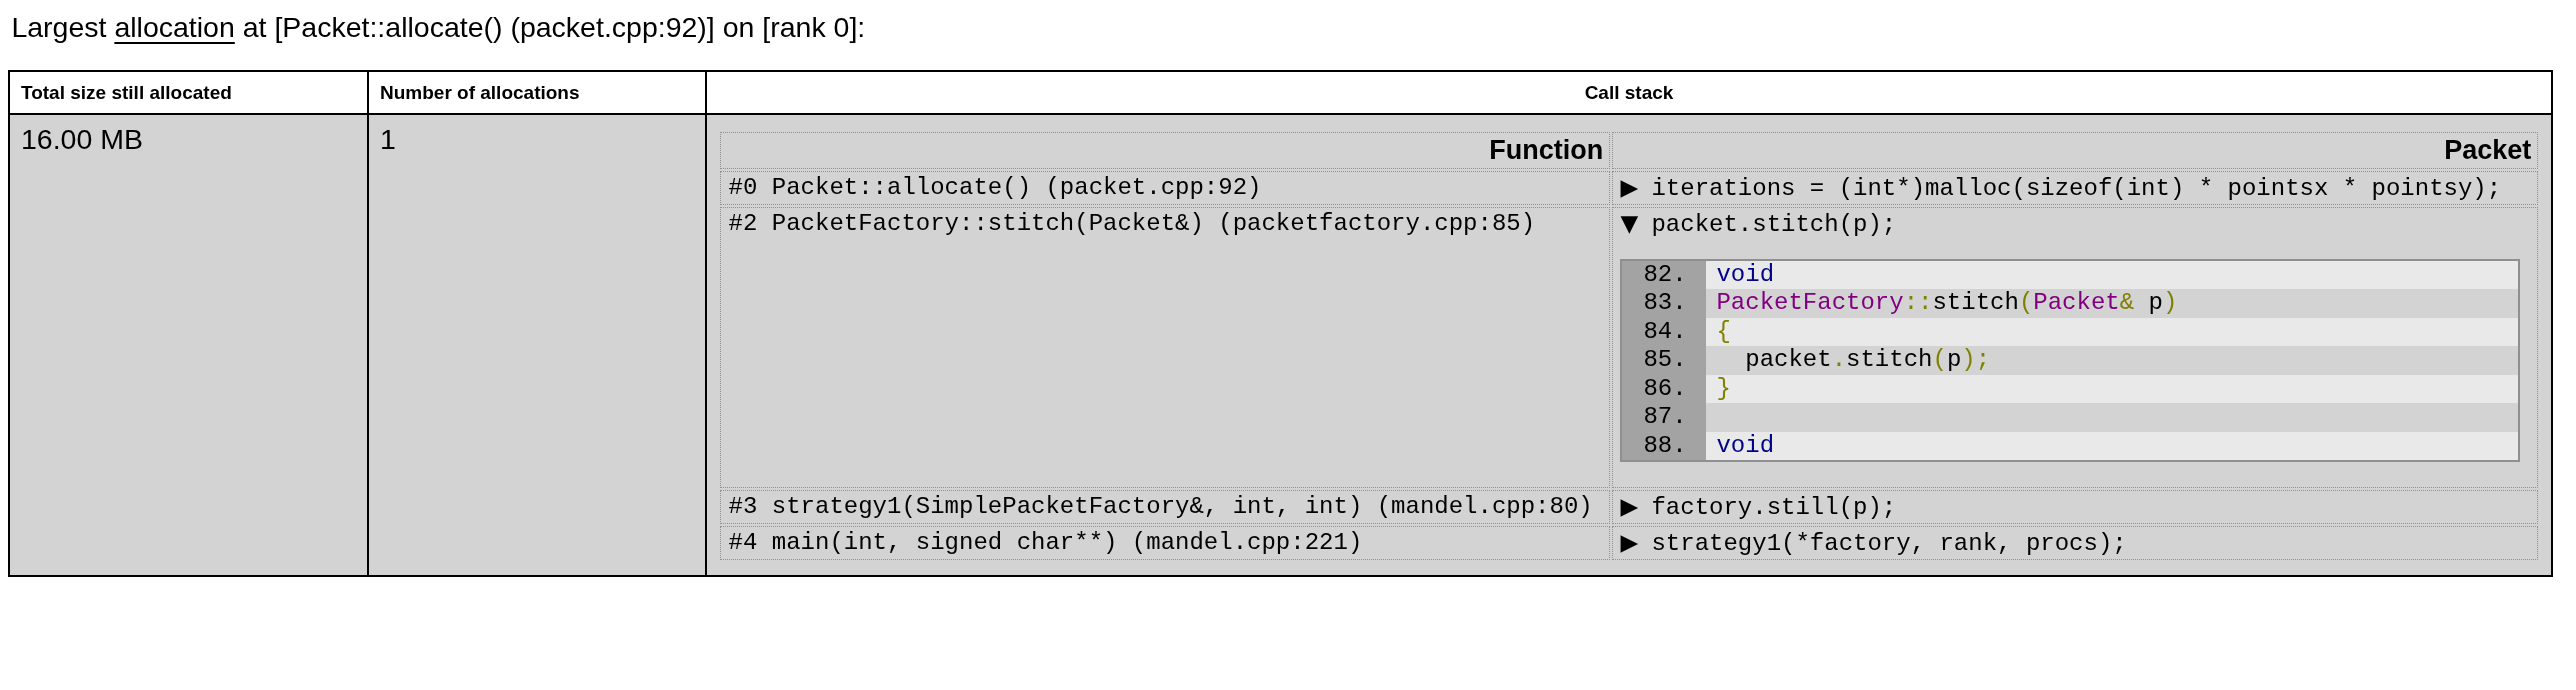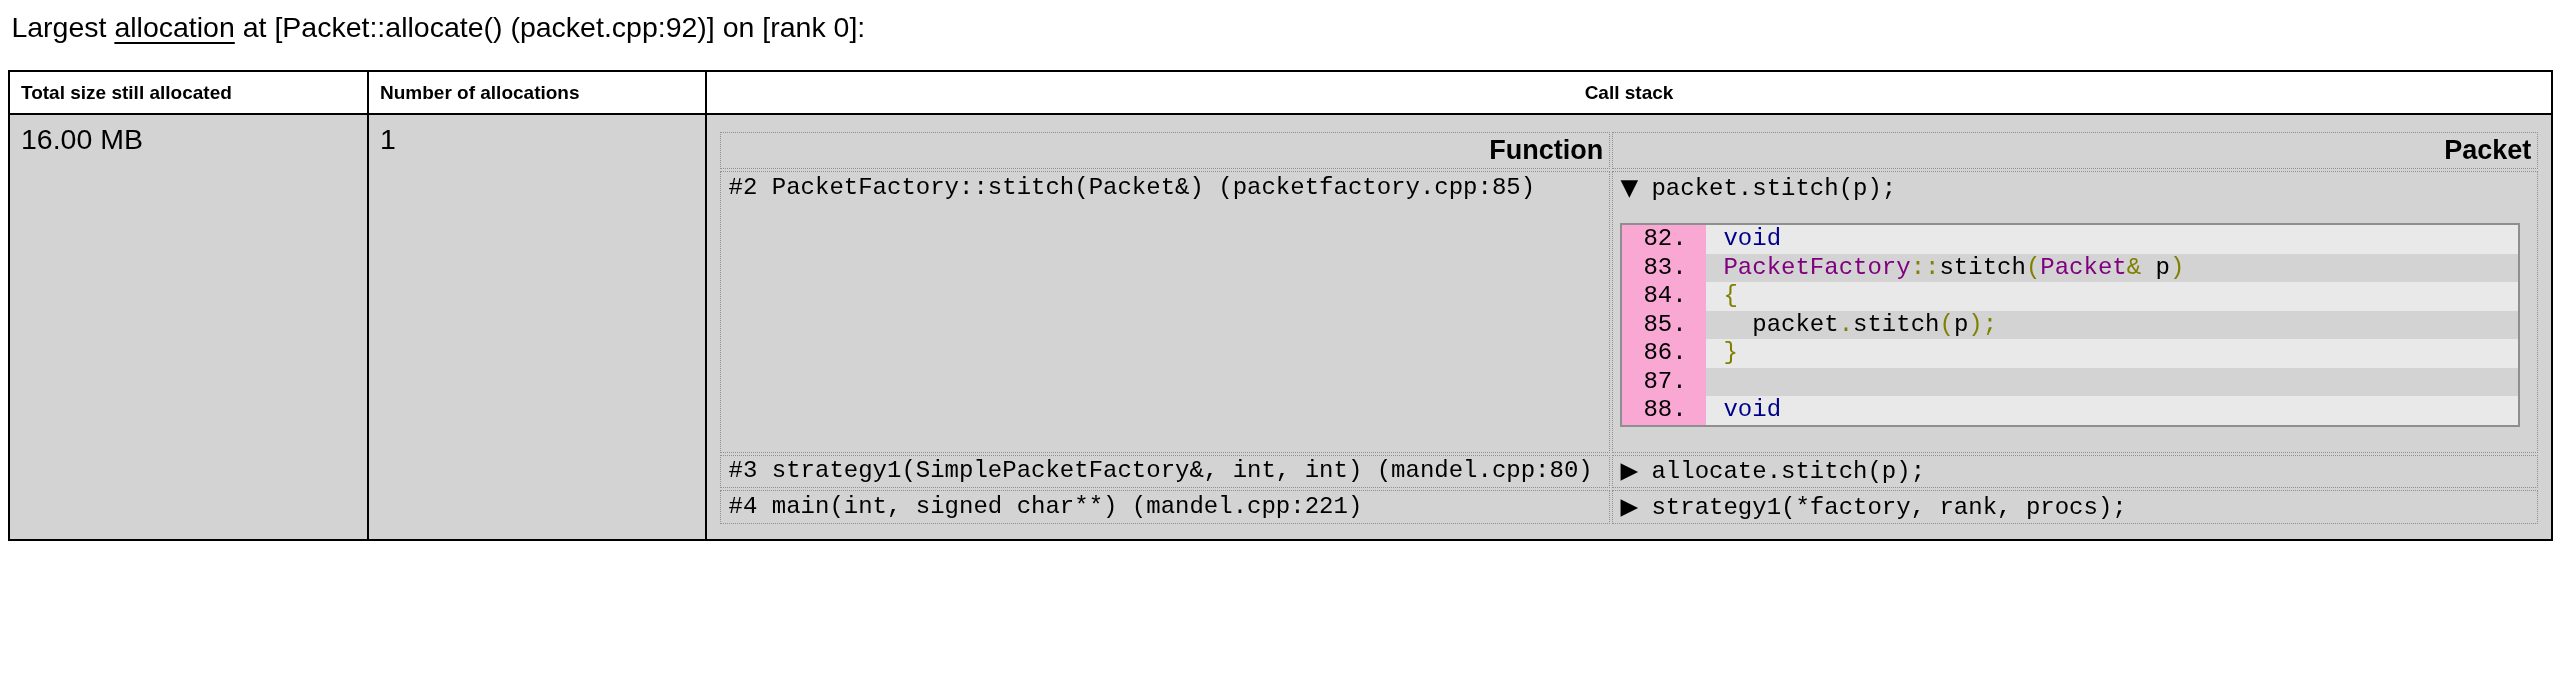--- a/index.html
+++ b/index.html
@@ -79,40 +79,40 @@
     display: inline-block;
     font-family: "DejaVu Sans", sans-serif;
     font-size: 23px;
     color: #000;
     margin-right: 13.3px;
     cursor: pointer;
   }
   table.code {
     border-collapse: collapse;
     border: 2.9px solid #8f8f8f;
-    background: #f9a8d4;
+    background: #a3a3a3;
     margin: 21px 0 23px 0;
     width: 99%;
     table-layout: fixed;
   }
   table.code td {
     border: none;
     font-family: "Liberation Mono", monospace;
     font-size: 24px;
     line-height: 28.5px;
     white-space: pre;
     padding: 0;
     vertical-align: top;
   }
   table.code td.num {
     width: 63px;
     padding-left: 21px;
   }
   table.code td.codeline {
-    padding: 0 17px;
+    padding: 0 10px;
     margin-left: 25px;
   }
 </style>
 </head>
 <body>
 
 <div class="title">
   <span>Largest </span><span class="link">allocation</span><span> at [Packet::allocate() (packet.cpp:92)] on [rank 0]:</span>
 </div>
 
@@ -140,26 +140,30 @@
             <col>
           </colgroup>
           <thead>
             <tr>
               <th>Function</th>
               <th>Packet</th>
             </tr>
           </thead>
           <tbody id="callstack-body">
               <tr>
+                <td>#0 Packet::allocate() (packet.cpp:92)</td>
+                <td><span class="expander">▶</span><span>iterations = (int*)malloc(sizeof(int) * pointsx * pointsy);</span></td>
+              </tr>
+              <tr>
                 <td>#2 PacketFactory::stitch(Packet&amp;) (packetfactory.cpp:85)</td>
                 <td><span class="expander">▼</span><span>packet.stitch(p);</span><table class="code"><tbody><tr><td class="num">82.</td><td class="codeline" style="background: rgb(233, 233, 233);"><span style="color: rgb(0, 0, 139);">void</span></td></tr><tr><td class="num">83.</td><td class="codeline" style="background: rgb(211, 211, 211);"><span style="color: rgb(128, 0, 128);">PacketFactory</span><span style="color: rgb(128, 128, 0);">::</span><span style="color: rgb(0, 0, 0);">stitch</span><span style="color: rgb(128, 128, 0);">(</span><span style="color: rgb(128, 0, 128);">Packet</span><span style="color: rgb(128, 128, 0);">&amp;</span><span style="color: rgb(0, 0, 0);"> p</span><span style="color: rgb(128, 128, 0);">)</span></td></tr><tr><td class="num">84.</td><td class="codeline" style="background: rgb(233, 233, 233);"><span style="color: rgb(128, 128, 0);">{</span></td></tr><tr><td class="num">85.</td><td class="codeline" style="background: rgb(211, 211, 211);"><span style="color: rgb(0, 0, 0);">  packet</span><span style="color: rgb(128, 128, 0);">.</span><span style="color: rgb(0, 0, 0);">stitch</span><span style="color: rgb(128, 128, 0);">(</span><span style="color: rgb(0, 0, 0);">p</span><span style="color: rgb(128, 128, 0);">);</span></td></tr><tr><td class="num">86.</td><td class="codeline" style="background: rgb(233, 233, 233);"><span style="color: rgb(128, 128, 0);">}</span></td></tr><tr><td class="num">87.</td><td class="codeline" style="background: rgb(211, 211, 211);">&nbsp;</td></tr><tr><td class="num">88.</td><td class="codeline" style="background: rgb(233, 233, 233);"><span style="color: rgb(0, 0, 139);">void</span></td></tr></tbody></table></td>
               </tr>
               <tr>
                 <td>#3 strategy1(SimplePacketFactory&amp;, int, int) (mandel.cpp:80)</td>
-                <td><span class="expander">▶</span><span>allocate.stitch(p);</span></td>
+                <td><span class="expander">▶</span><span>factory.still(p);</span></td>
               </tr>
               <tr>
                 <td>#4 main(int, signed char**) (mandel.cpp:221)</td>
                 <td><span class="expander">▶</span><span>strategy1(*factory, rank, procs);</span></td>
               </tr>
             </tbody>
         </table>
       </td>
     </tr>
   </tbody>

